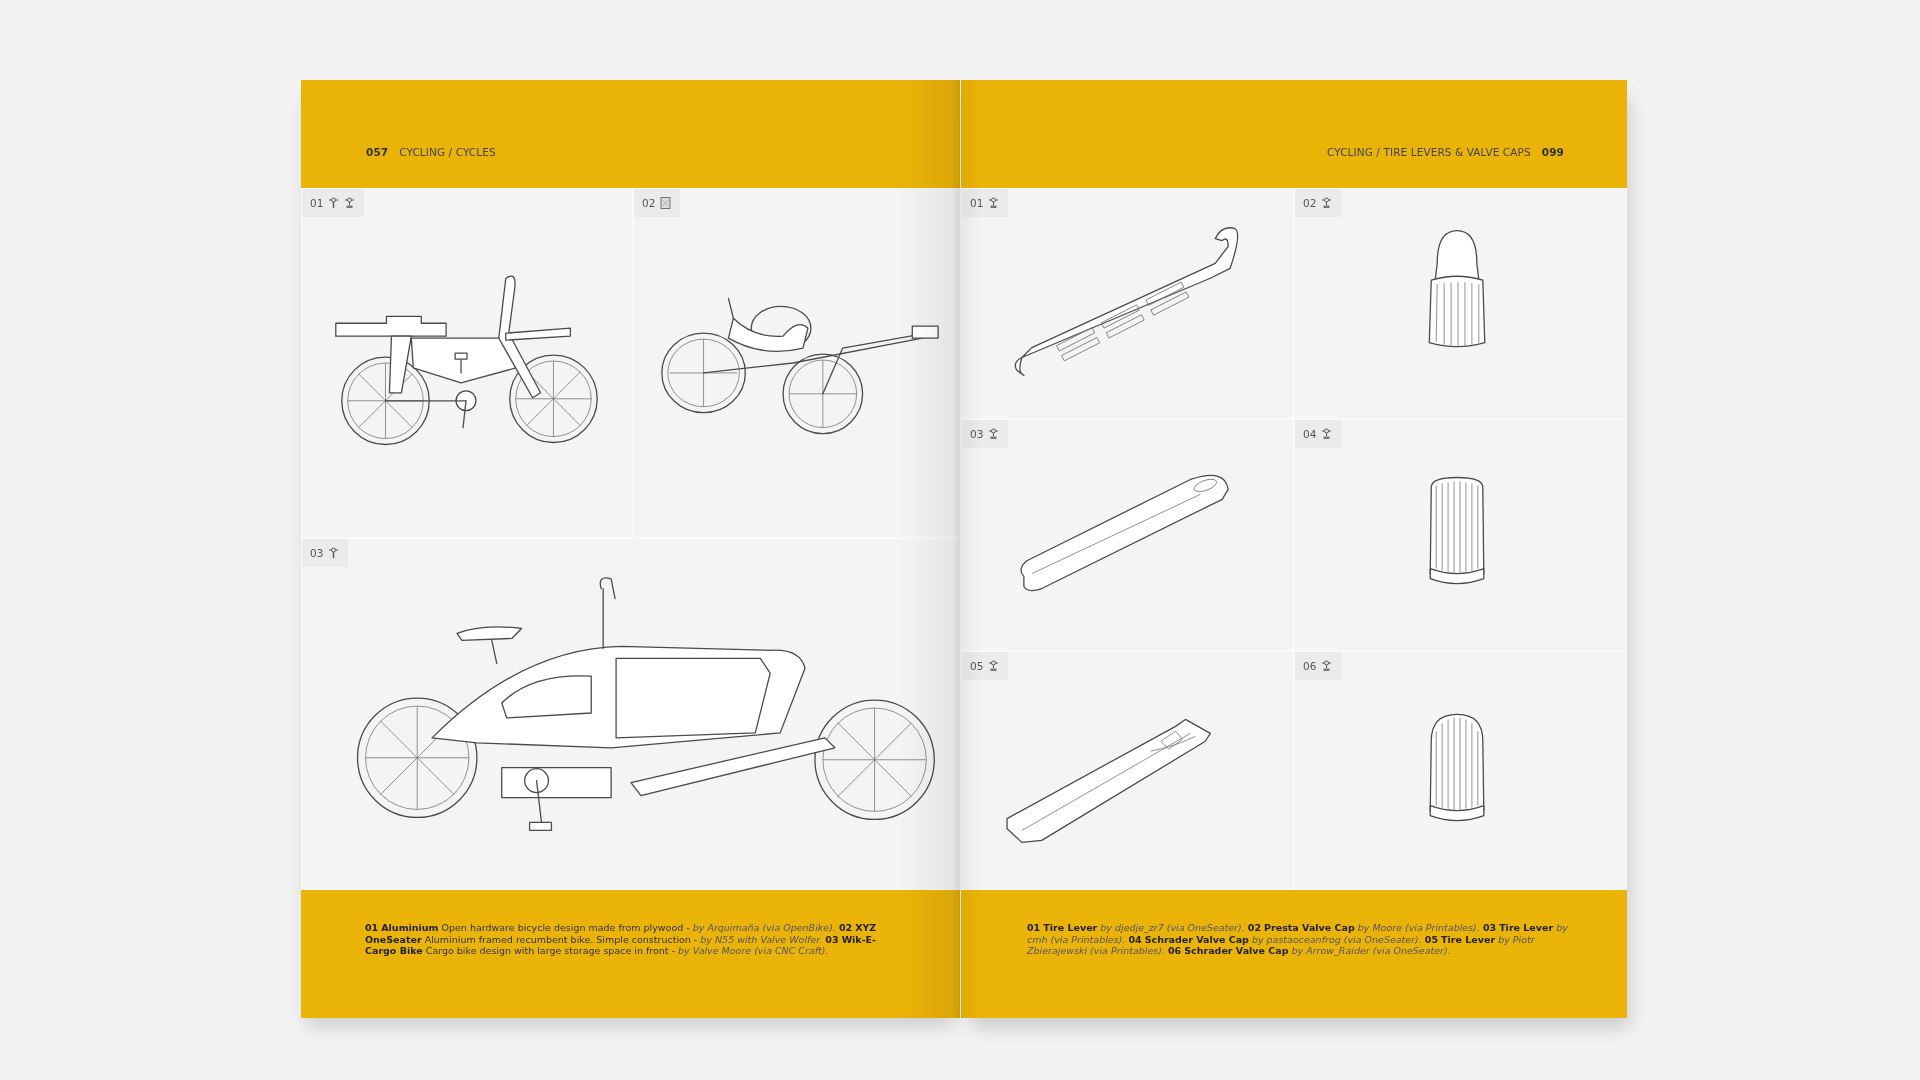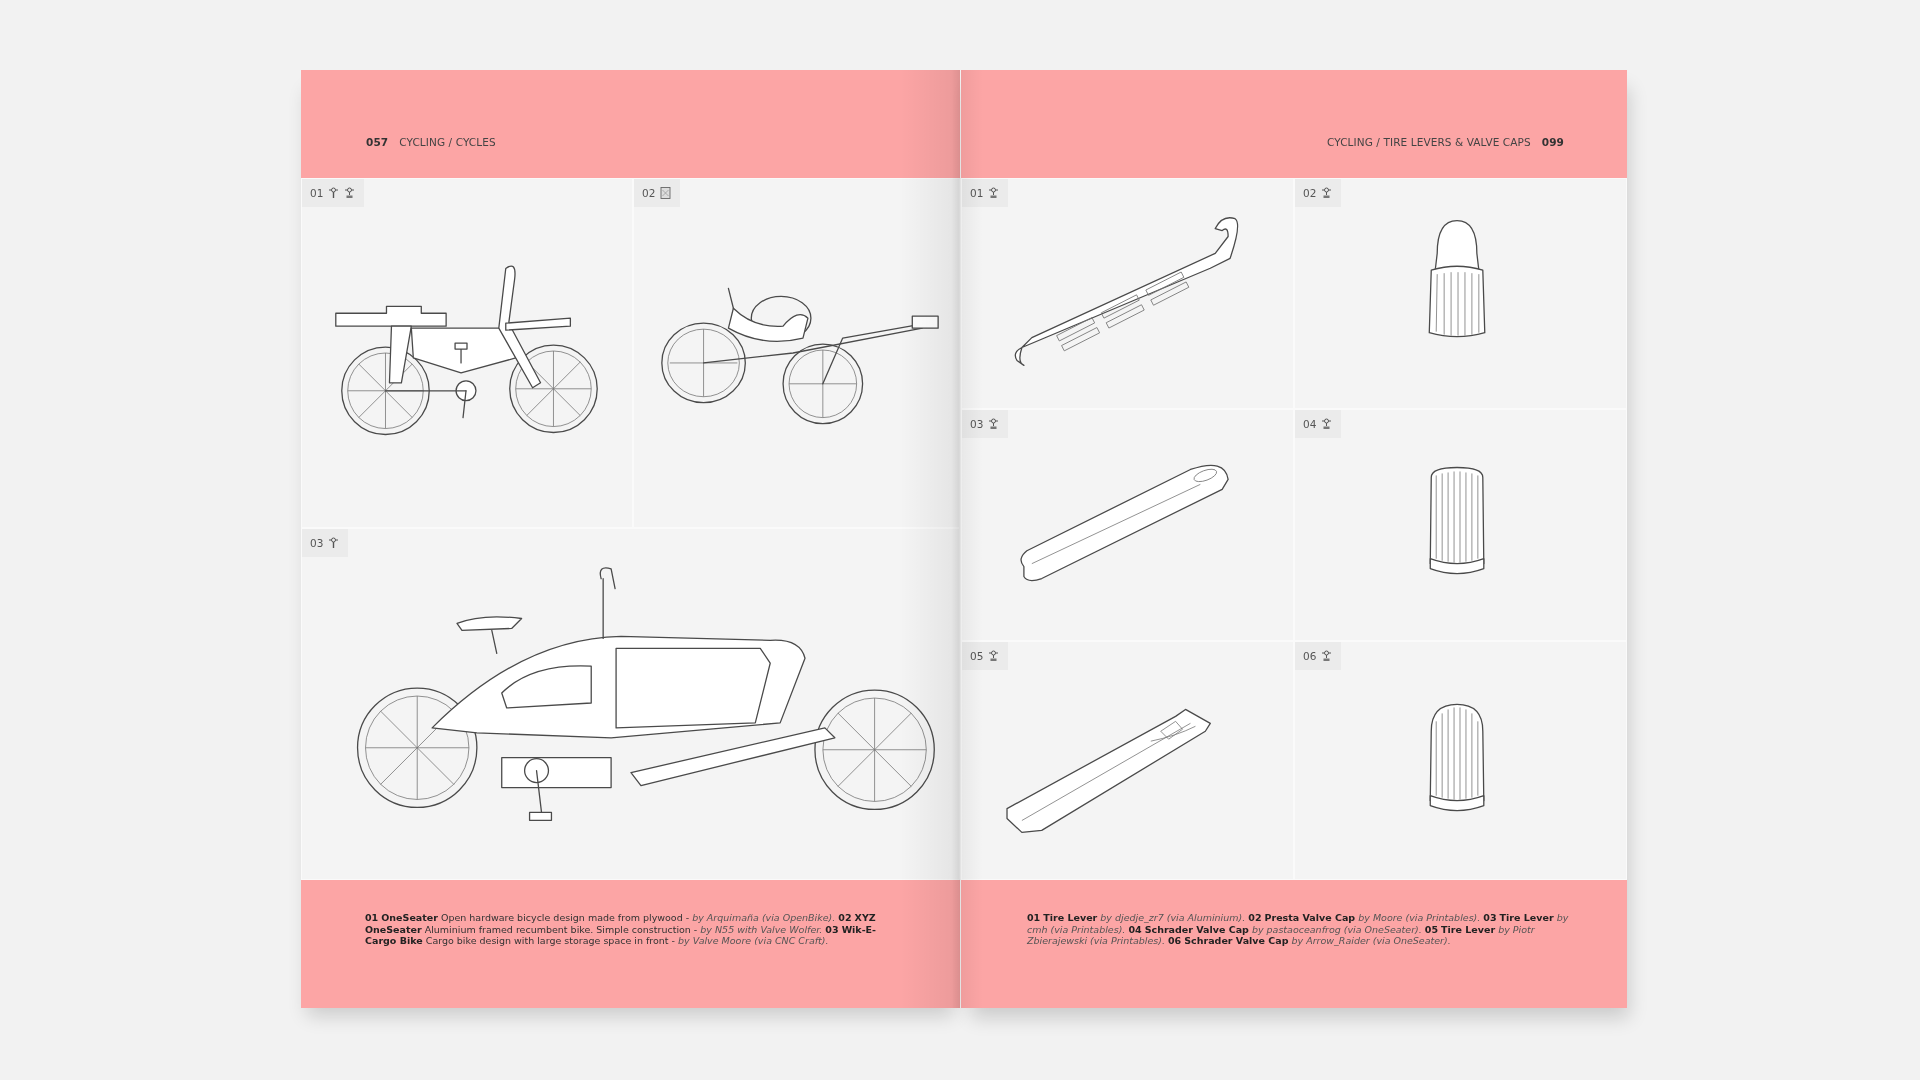--- a/index.html
+++ b/index.html
@@ -3,21 +3,21 @@
 <meta charset="utf-8">
 <style>
   html, body { margin:0; padding:0; }
   body {
     width:1920px; height:1080px; position:relative; overflow:hidden;
     background:#f2f2f2;
     font-family:"DejaVu Sans", "Liberation Sans", sans-serif;
     color:#333;
   }
   .page {
-    position:absolute; top:70px; height:938px; background:#fca5a5;
+    position:absolute; top:80px; height:938px; background:#eab308;
     box-shadow: 0 14px 18px -6px rgba(0,0,0,0.16);
   }
   .page.left { left:301px; width:659px; }
   .page.right { left:961px; width:666px; box-shadow: 6px 14px 18px -4px rgba(0,0,0,0.16); }
   .gutter-shade {
     position:absolute; top:0; right:0; width:60px; height:100%;
     background:linear-gradient(to right, rgba(0,0,0,0) 0%, rgba(0,0,0,0.06) 85%, rgba(0,0,0,0.12) 100%);
     pointer-events:none; z-index:5;
   }
   .gutter-shade-r {
@@ -181,21 +181,21 @@
     <div class="badge">
       <span>03</span>
       <svg>
           <use href="#ico-bore"></use>
         </svg>
     </div>
   </div>
 
   <div class="caption">
     <b>01</b>
-    <b>OneSeater</b>
+    <b>Aluminium</b>
     <span>Open hardware bicycle design made from plywood - </span><i>by Arquimaña (via OpenBike).</i>
     <b>02</b>
     <b>XYZ OneSeater</b>
     <span>Aluminium framed recumbent bike. Simple construction - </span><i>by N55 with Valve Wolfer.</i>
     <b>03</b>
     <b>Wik-E-Cargo Bike</b>
     <span>Cargo bike design with large storage space in front - </span><i>by Valve Moore (via CNC Craft).</i>
   </div>
   <div class="gutter-shade"></div>
 </div>
@@ -319,21 +319,21 @@
       <span>06</span>
       <svg>
           <use href="#ico-stand"></use>
         </svg>
     </div>
   </div>
 
   <div class="caption">
     <b>01</b>
     <b>Tire Lever</b>
-    <i>by djedje_zr7 (via Aluminium).</i>
+    <i>by djedje_zr7 (via OneSeater).</i>
     <b>02</b>
     <b>Presta Valve Cap</b>
     <i>by Moore (via Printables).</i>
     <b>03</b>
     <b>Tire Lever</b>
     <i>by cmh (via Printables).</i>
     <b>04</b>
     <b>Schrader Valve Cap</b>
     <i>by pastaoceanfrog (via OneSeater).</i>
     <b>05</b>

